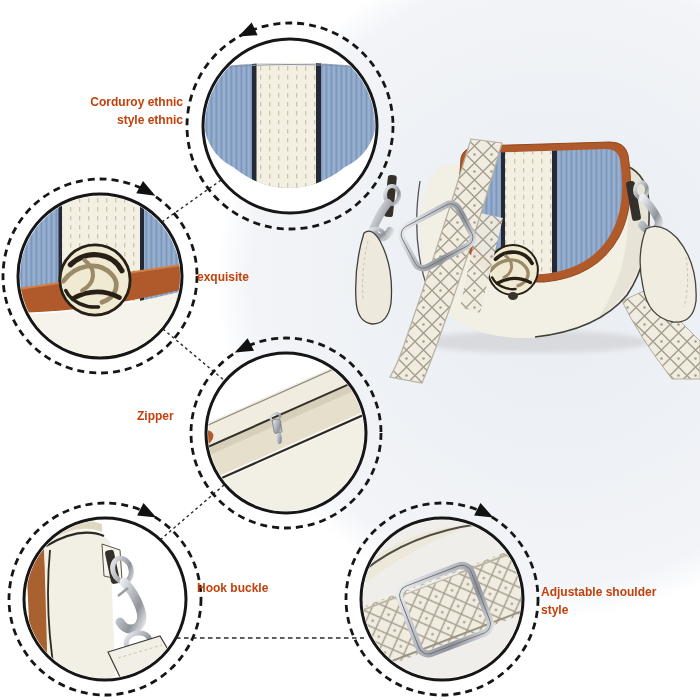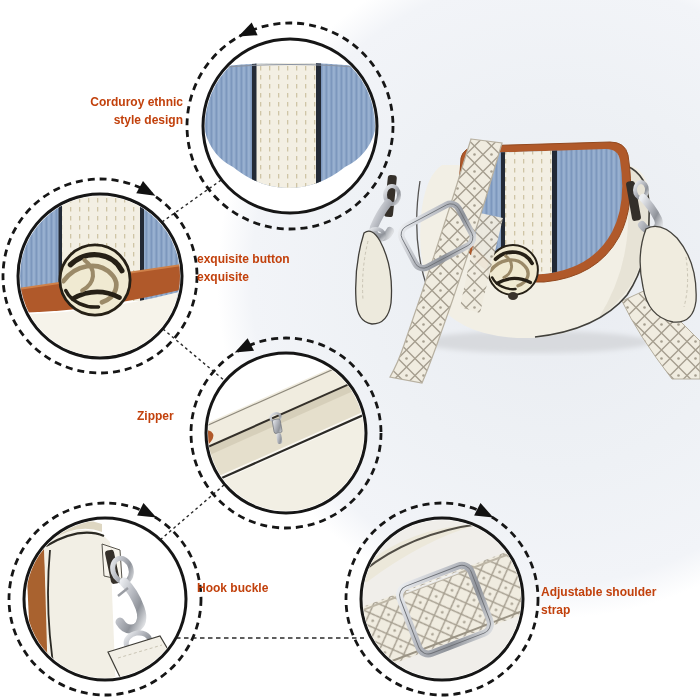--- a/index.html
+++ b/index.html
@@ -240,30 +240,30 @@
           <rect x="76" y="90" width="76" height="72" rx="10" fill="none" stroke="#6f7278" stroke-width="0.9"></rect>
           <line x1="76" y1="126" x2="152" y2="126" stroke="url(#silvG)" stroke-width="6"></line>
           <path d="M 84 96 L 140 96" stroke="#f4f5f7" stroke-width="2" opacity="0.8"></path>
         </g>
       </g>
     </g>
   </svg>
 
   <div class="cap right" style="right:517px;top:94px">
     <span>Corduroy ethnic</span><br>
-    <span>style design</span>
+    <span>style ethnic</span>
   </div>
   <div class="cap" style="left:197px;top:251px">
-    <span>exquisite button</span><br>
+    <br>
     <span>exquisite</span>
   </div>
   <div class="cap" style="left:137px;top:408px">
     <span>Zipper</span>
   </div>
   <div class="cap" style="left:197px;top:580px">
     <span>Hook buckle</span>
   </div>
   <div class="cap" style="left:541px;top:584px">
     <span>Adjustable shoulder</span><br>
-    <span>strap</span>
+    <span>style</span>
   </div>
 
 </div>
 
 </body></html>

